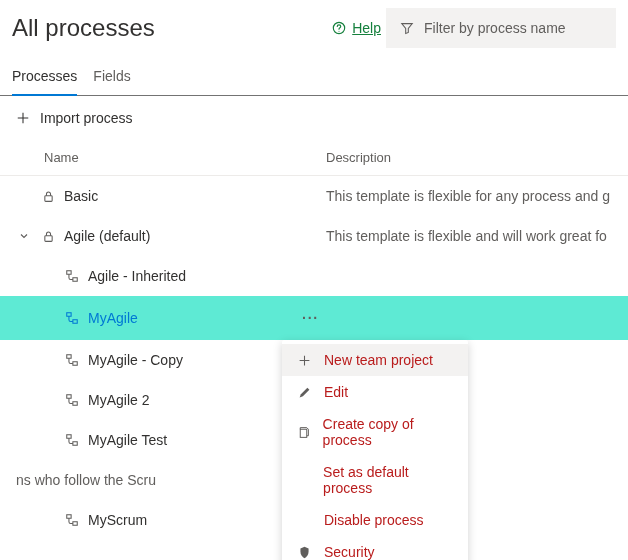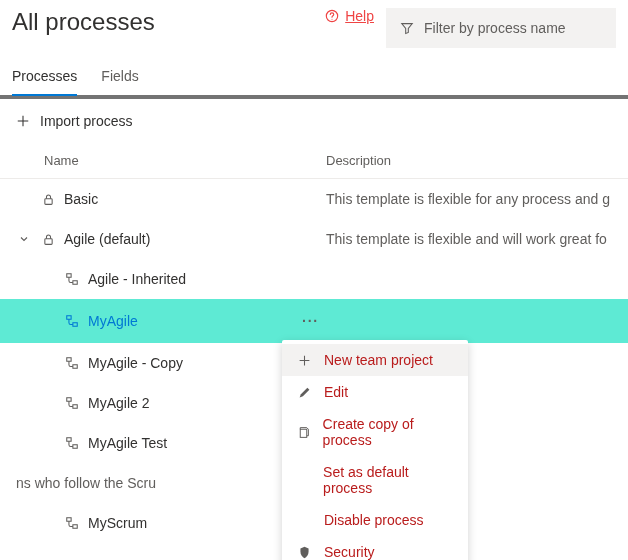--- a/index.html
+++ b/index.html
@@ -5,55 +5,55 @@
     * { box-sizing: border-box; margin: 0; padding: 0; }
     body {
       font-family: "Segoe UI", -apple-system, sans-serif;
       font-size: 14px;
       color: #323130;
       width: 628px;
       background: #fff;
     }
     .header {
       display: flex;
-      align-items: flex-start;
+      align-items: center;
       padding: 8px 12px 0 12px;
-      gap: 12px;
+      gap: 5px;
     }
     .page-title {
       font-size: 24px;
       font-weight: 400;
       color: #323130;
       flex-shrink: 0;
     }
     .header-spacer { flex: 1; }
     .help-link {
       display: flex;
       align-items: center;
       gap: 6px;
-      color: #ef4444;
+      color: #15803d;
       font-size: 14px;
       cursor: pointer;
       text-decoration: underline;
     }
     .filter-box {
       display: flex;
       align-items: center;
       gap: 10px;
       background: #f3f2f1;
       padding: 12px 14px;
       width: 230px;
       color: #605e5c;
       cursor: text;
     }
     .tabs {
       display: flex;
-      gap: 24px;
+      gap: 16px;
       padding: 0 12px;
-      border-bottom: 4px solid #737373;
+      border-bottom: 1px solid #737373;
       margin-top: 12px;
     }
     .tab {
       padding: 8px 0 10px 0;
       color: #605e5c;
       cursor: pointer;
       font-size: 14px;
     }
     .tab.active {
       color: #323130;

